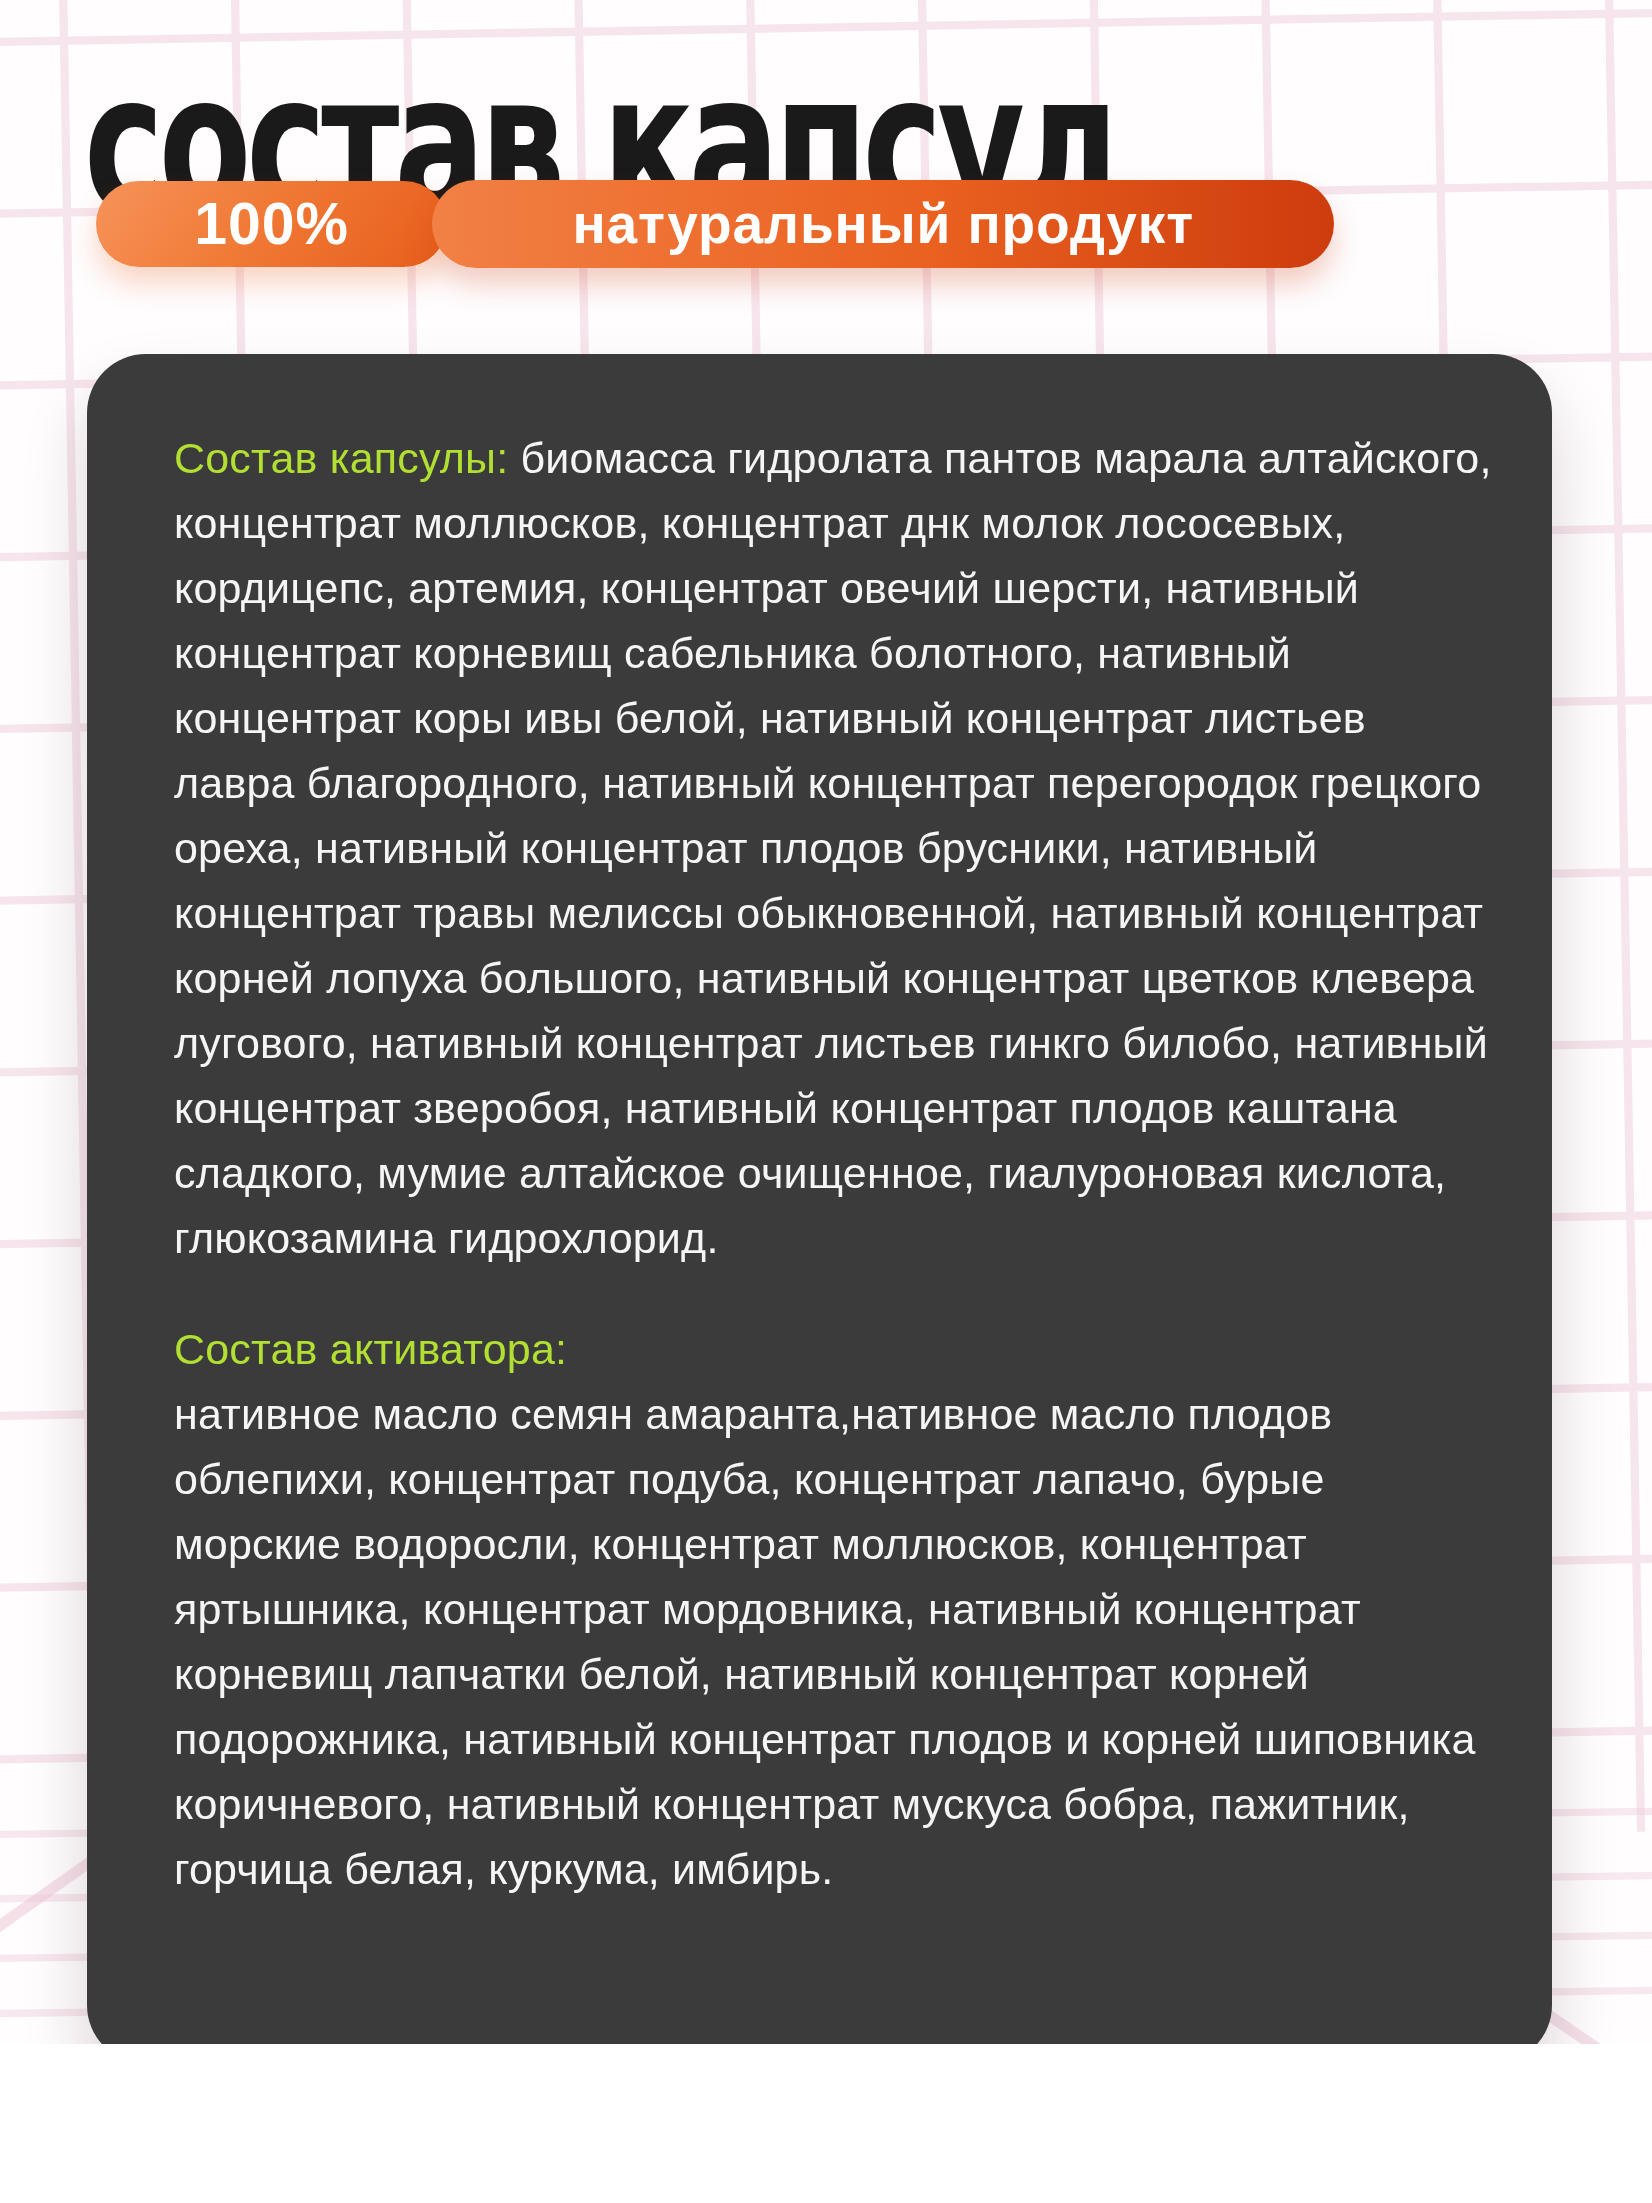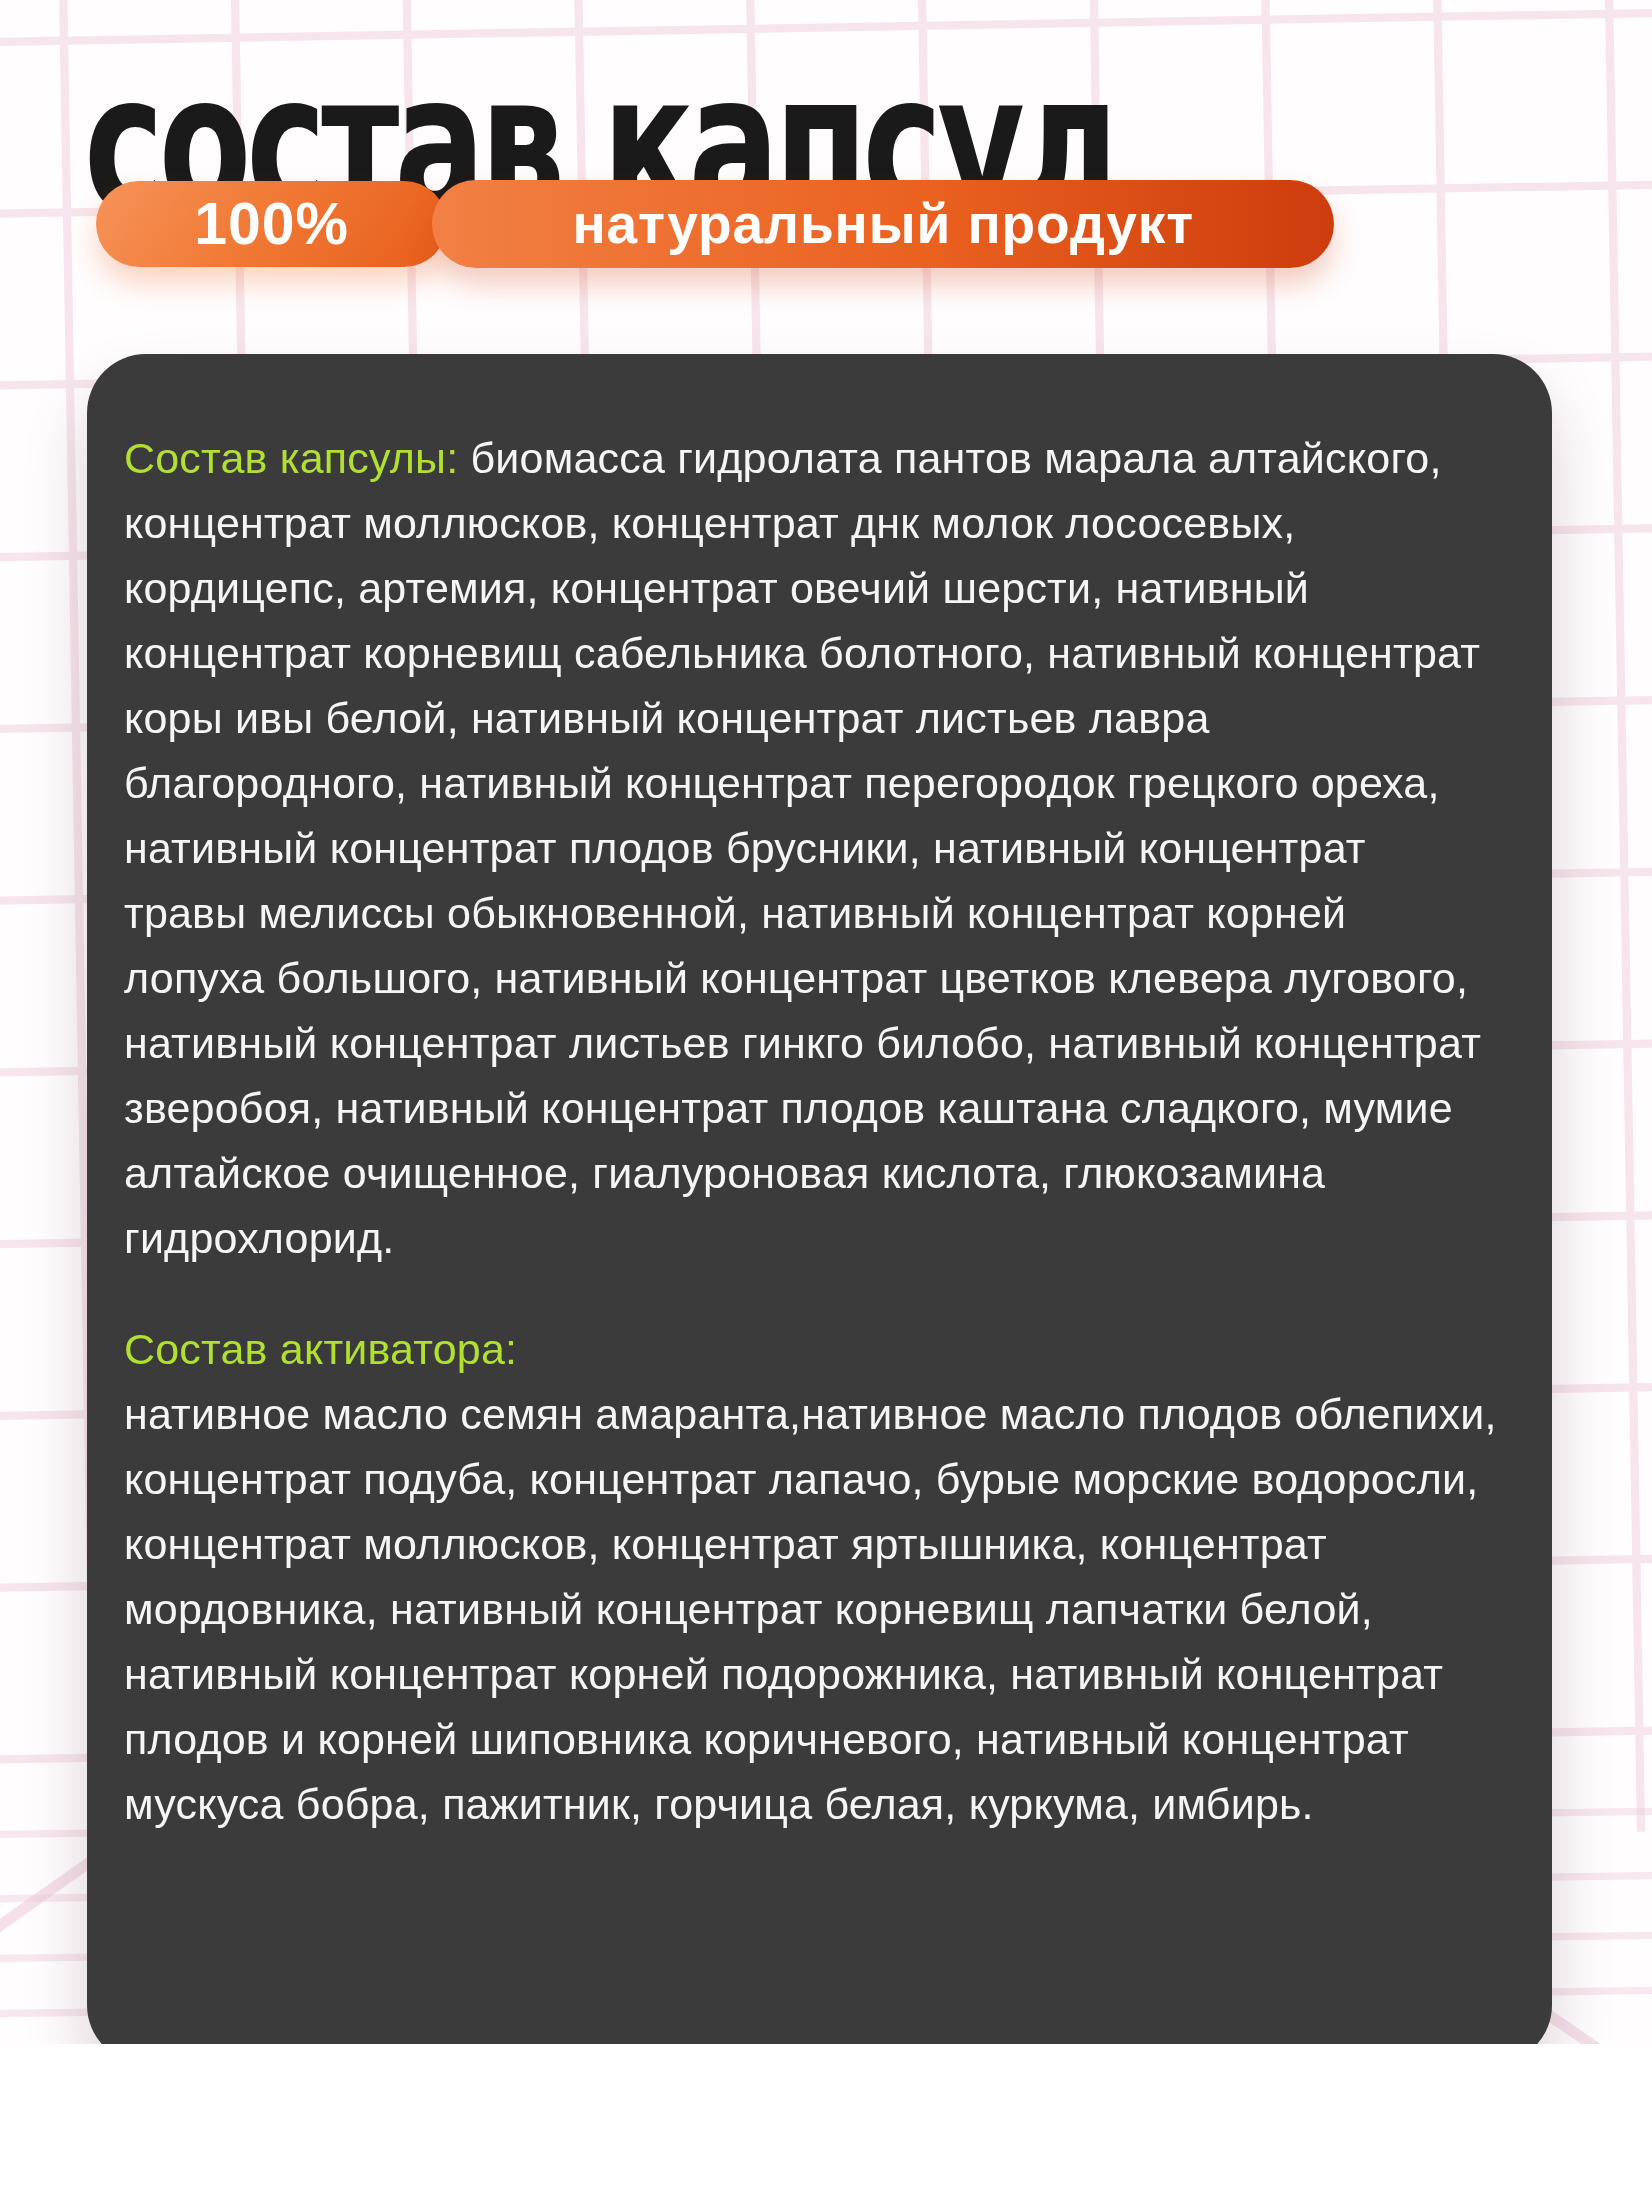--- a/index.html
+++ b/index.html
@@ -23,21 +23,21 @@
   .badge-pill{margin-left:-14.7px;width:902px;height:88px;border-radius:44px;
          background:linear-gradient(90deg,#f5independence 0%,#e85a18 55%,#cd3c0d 100%);
          background:linear-gradient(90deg,#f28044 0%,#ea6120 55%,#cd3c0d 100%);
          display:flex;align-items:center;justify-content:center;
          color:#ffffff;font-weight:900;font-size:55px;letter-spacing:0.9px;
          box-shadow:0 16.5px 27.5px rgba(205,60,13,.25);}
 
   
   .panel{position:absolute;left:87px;top:354px;width:1465px;height:1710px;
          box-sizing:border-box;border-radius:59px;background:#3b3b3b;z-index:1;
-         padding:72px 55px 0 37px;
+         padding:72px 55px 0 87px;
          box-shadow:0 37px 64px rgba(60,30,40,.18);}
   .panel p{margin:0;font-size:43px;line-height:65px;color:#f5f5f5;
          letter-spacing:0.2px;}
   .green{color:#b2e032;}
   .act{margin-top:46px !important;}
   .block{display:block;}
 
   
   .logo{position:absolute;left:1383px;top:2101px;z-index:2;display:flex;
         align-items:center;gap:5.5px;}

